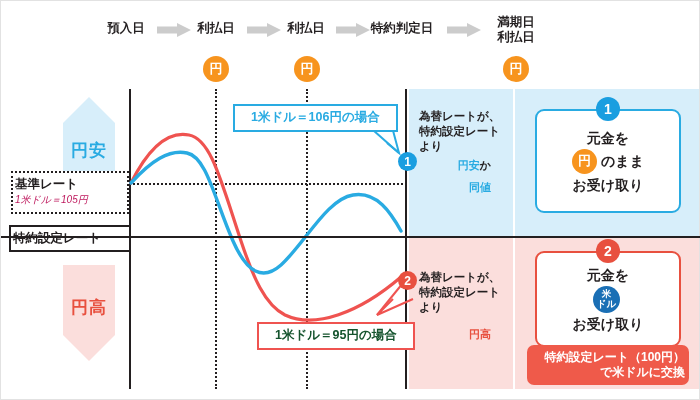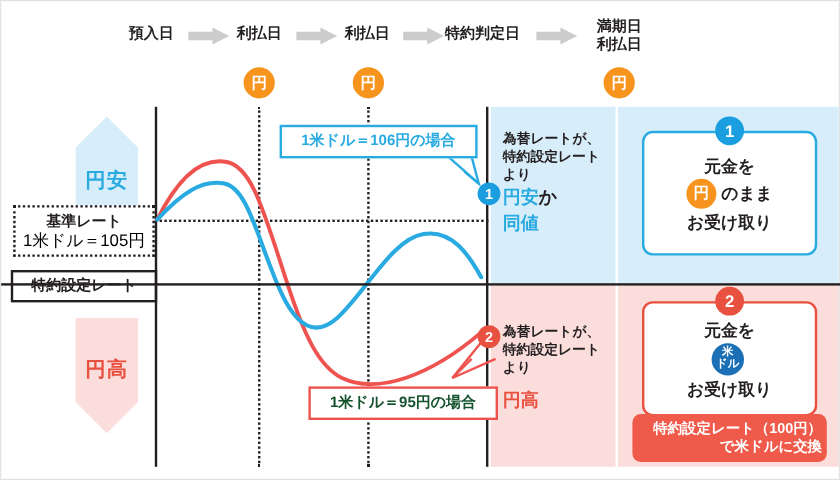--- a/index.html
+++ b/index.html
@@ -46,24 +46,24 @@
     position: absolute; left: 0; top: 0; width: 100%; height: 100%;
   }
   .arrow-txt {
     position: relative; z-index: 2;
     font-size: 17px; font-weight: bold; letter-spacing: 1px;
   }
 
   
   .rate-box {
     position: absolute; background: #ffffff;
-    text-align: center; padding: 3px 2px 4px;
+    text-align: left; padding: 3px 2px 4px;
   }
   .rate-box .t1 { font-size: 12.5px; font-weight: bold; color: #231f20; line-height: 16px; white-space: nowrap;}
-  .rate-box .t2 { font-size: 14px; color: #000000; line-height: 16px; white-space: nowrap;}
+  .rate-box .t2 { font-size: 10px; color: #be185d; line-height: 16px; white-space: nowrap; font-style: italic;}
   .rate-base { border: 2px dotted #231f20; }
   .rate-spec { border: 2px solid #231f20; }
 
   
   .chart-area { position: absolute; left: 128px; top: 88px; width: 278px; height: 300px; }
   .axis-v {
     position: absolute; left: 0; top: 0; width: 2px; height: 300px; background: #231f20;
   }
   .axis-v-right {
     position: absolute; left: 276px; top: 0; width: 2px; height: 300px; background: #231f20;
@@ -100,21 +100,21 @@
     color: #ffffff; font-size: 12px; font-weight: bold;
     display: flex; align-items: center; justify-content: center;
     z-index: 6;
   }
   .num-blue { background: #1a9ee0; }
   .num-red  { background: #e8503f; }
 
   
   .expl { position: absolute; padding: 10px 0 0 8px; }
   .expl .line { font-size: 11.5px; font-weight: bold; color: #231f20; line-height: 15px; white-space: nowrap; }
-  .expl .big { font-size: 15px; font-weight: bold; line-height: 22px; text-align: left; padding-right: 6px; }
+  .expl .big { font-size: 11px; font-weight: bold; line-height: 22px; text-align: right; padding-right: 22px; }
   .big-blue { color: #29abe2; }
   .big-red  { color: #e8503f; }
   .big-blue .mix { color: #231f20; }
 
   
   .card {
     position: absolute; background: #ffffff;
     border-radius: 9px;
     display: flex; flex-direction: column; align-items: center; justify-content: center;
   }

